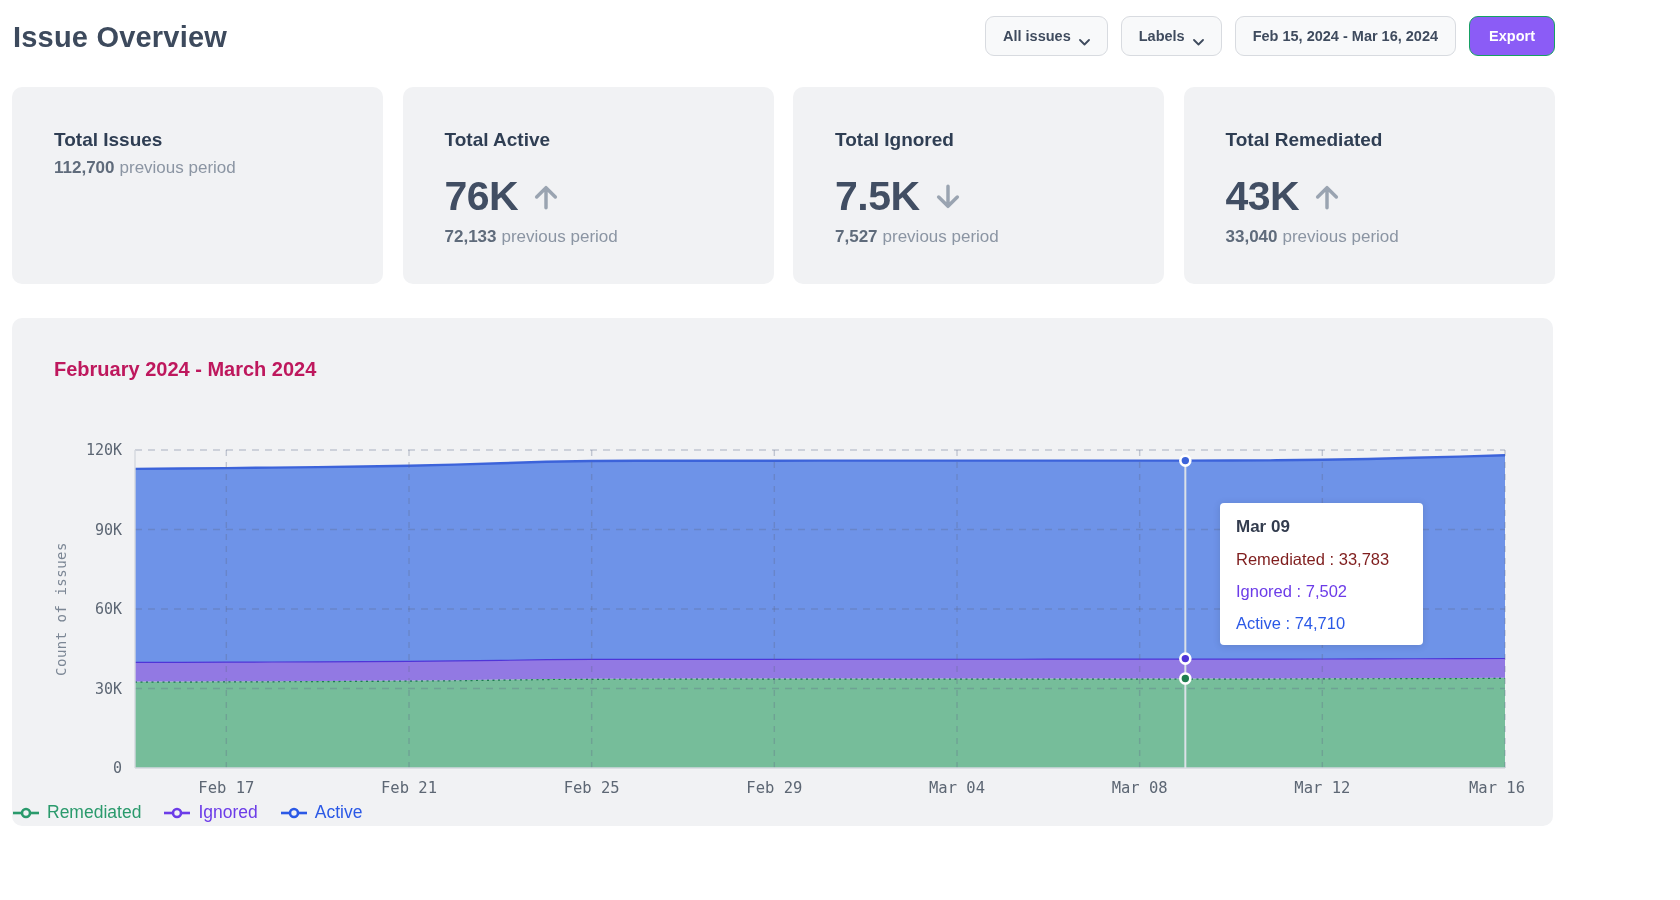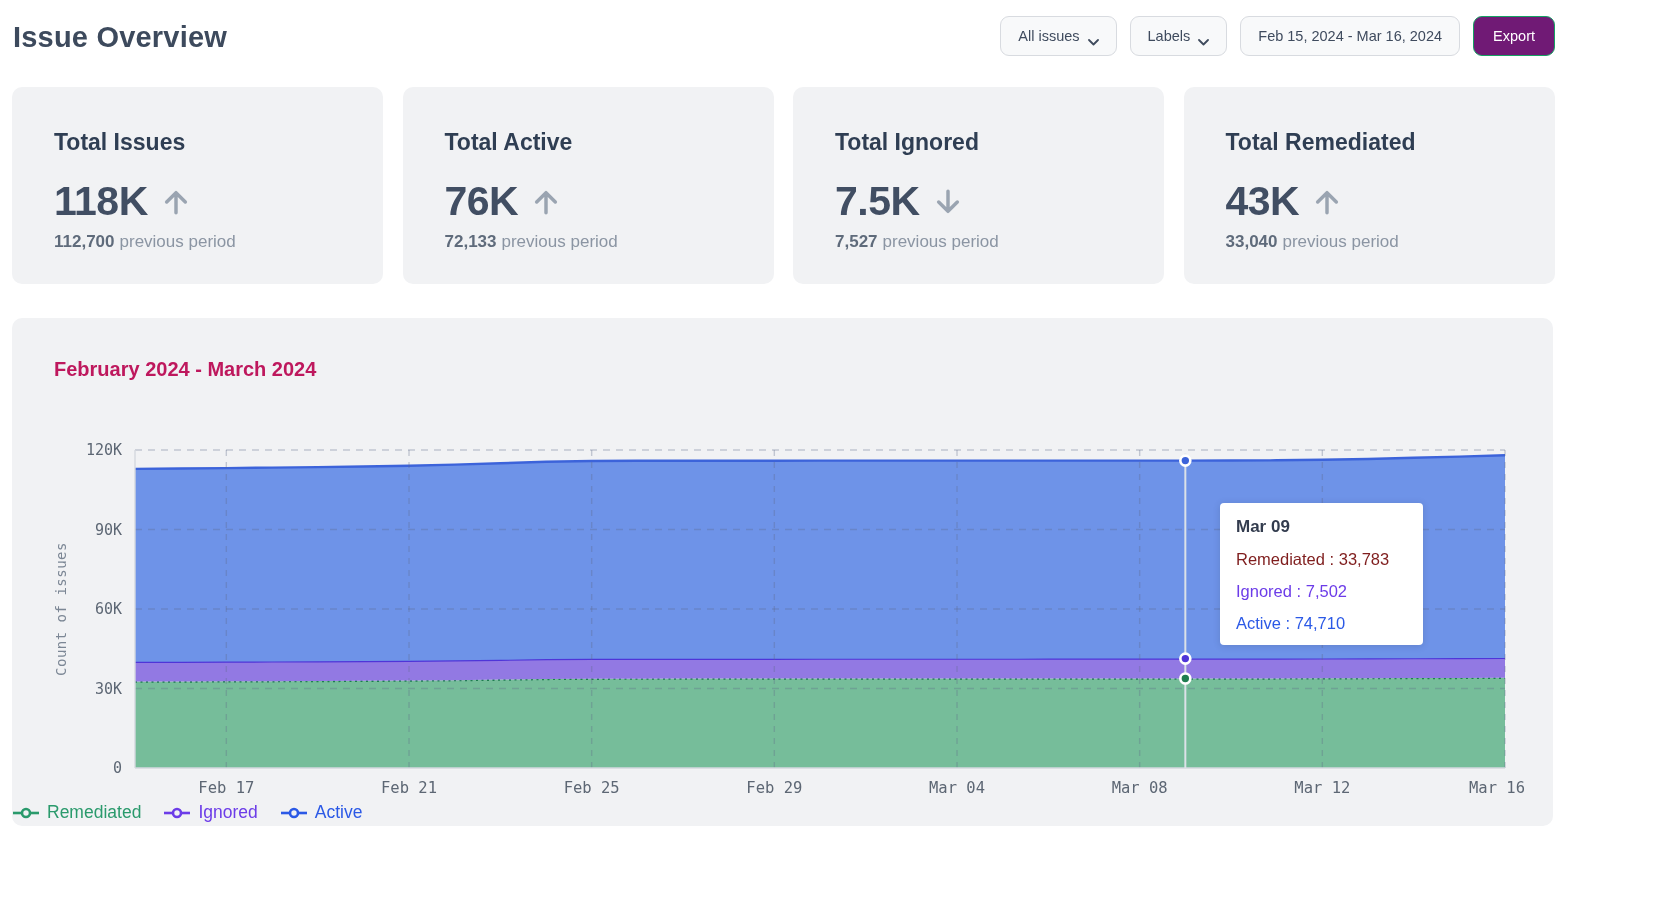--- a/index.html
+++ b/index.html
@@ -4,29 +4,29 @@
 <style>
   * { margin:0; padding:0; box-sizing:border-box; }
   html,body { background:#ffffff; }
   body { font-family:"Liberation Sans", sans-serif; width:1680px; height:900px; position:relative; overflow:hidden; }
 
   
   .header { position:absolute; left:13px; top:14px; width:1654px; height:46px; }
   .page-title { font-size:29px; font-weight:700; color:#3d4a5d; letter-spacing:.2px; line-height:46px; }
   .controls { position:absolute; right:112px; top:2px; display:flex; gap:13px; align-items:center; }
   .btn { height:40px; border:1px solid #d8dbe0; background:#f8f9fa; border-radius:9px;
-         font-family:"Liberation Sans",sans-serif; font-size:14.5px; font-weight:400; color:#3f4b5e;
+         font-family:"Liberation Sans",sans-serif; font-size:14.5px; font-weight:700; color:#3f4b5e;
          display:flex; align-items:center; gap:8px; padding:0 17px; cursor:pointer; }
   .btn .chev { width:11px; height:7px; display:inline-block; }
-  .btn-export { background:#701a75; border:1px solid #16a163; color:#ffffff; padding:0 19px; }
+  .btn-export { background:#8b5cf6; border:1px solid #16a163; color:#ffffff; padding:0 19px; }
 
   
   .stats { position:absolute; left:12px; top:87px; display:flex; gap:19.5px; }
   .stat-card { width:371px; height:197px; background:#f1f2f4; border-radius:10px; padding:42px 0 0 42px; }
-  .stat-label { font-size:23px; font-weight:700; color:#2f3e53; }
+  .stat-label { font-size:19px; font-weight:700; color:#2f3e53; }
   .stat-value-row { margin-top:22px; display:flex; align-items:center; gap:12px; }
   .stat-value { font-size:41px; font-weight:700; color:#414e63; letter-spacing:-.5px; }
   .trend { width:32px; height:32px; }
   .trend svg { width:32px; height:32px; stroke:#9aa4b1; }
   .trend.down svg { transform:rotate(180deg); }
   .stat-prev { margin-top:7px; font-size:17px; color:#8b95a3; }
   .stat-prev b { color:#5f6b7b; font-weight:700; margin-right:5px; }
 
   
   .chart-card { position:absolute; left:12px; top:318px; width:1541px; height:508px;
@@ -72,28 +72,20 @@
     </button>
     <button class="btn btn-export">
       <span>Export</span>
     </button>
   </div>
 </div>
 
 <div class="stats">
   <div class="stat-card">
     <div class="stat-label">Total Issues</div>
-    <div class="stat-value-row">
-      <span class="stat-value">118K</span>
-      <span class="trend">
-        <svg viewBox="0 0 24 24" fill="none" stroke-width="2.6" stroke-linecap="round" stroke-linejoin="round">
-            <path d="M12 20 V5 M5 12 l7 -7 7 7"></path>
-          </svg>
-      </span>
-    </div>
     <div class="stat-prev"><b>112,700</b><span>previous period</span></div>
   </div>
 
   <div class="stat-card">
     <div class="stat-label">Total Active</div>
     <div class="stat-value-row">
       <span class="stat-value">76K</span>
       <span class="trend">
         <svg viewBox="0 0 24 24" fill="none" stroke-width="2.6" stroke-linecap="round" stroke-linejoin="round">
             <path d="M12 20 V5 M5 12 l7 -7 7 7"></path>

